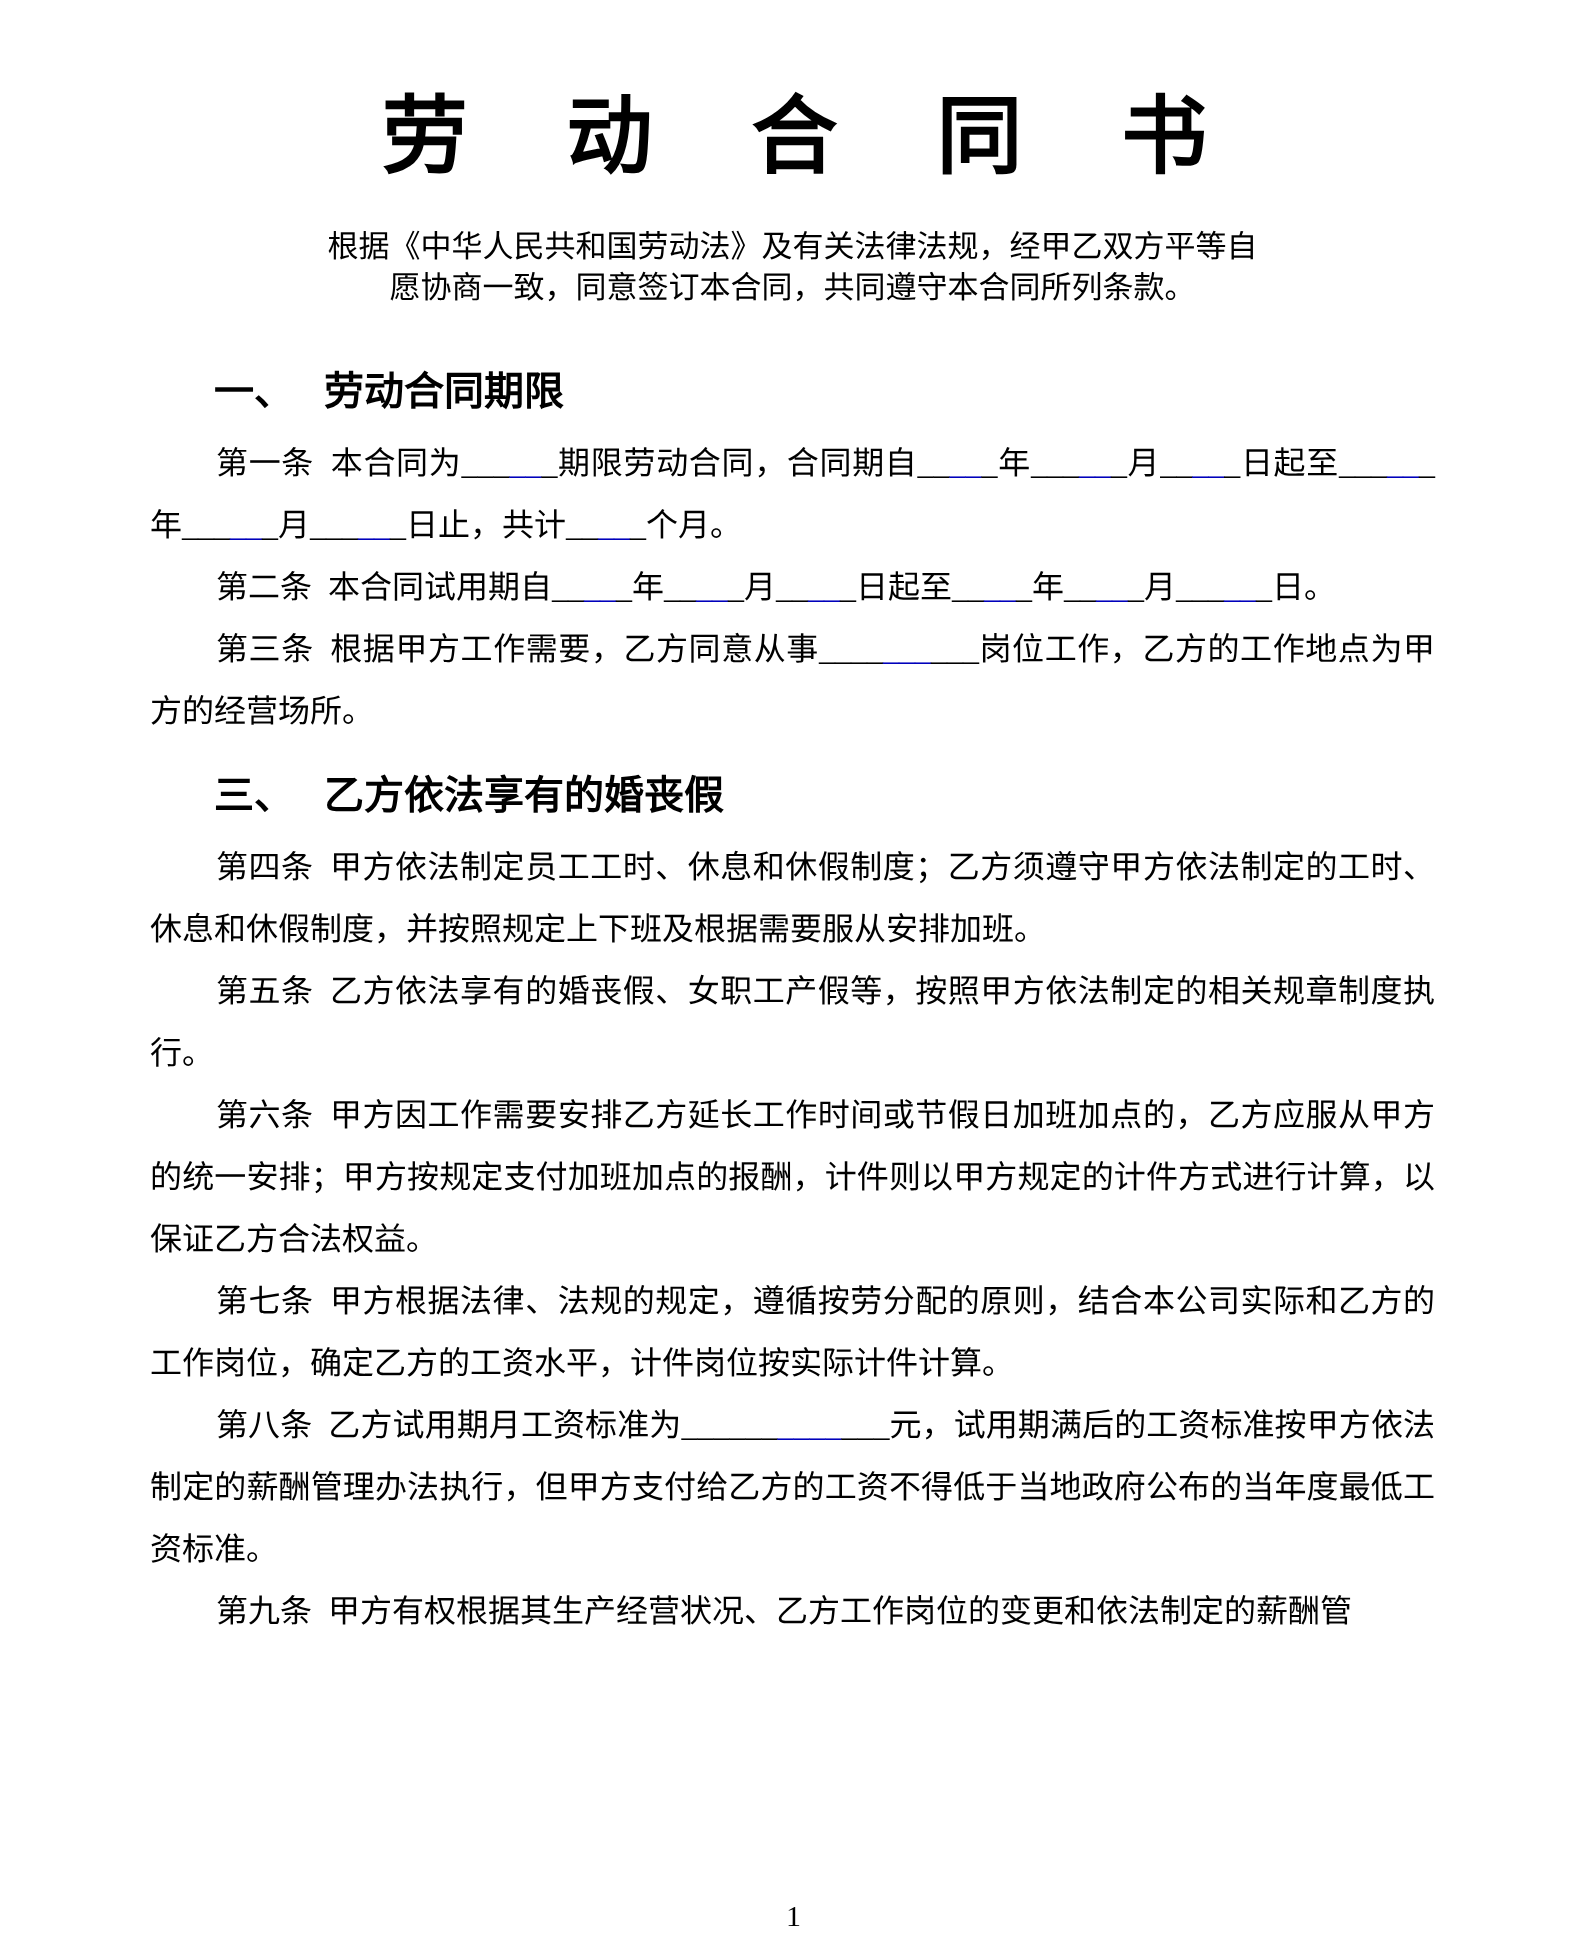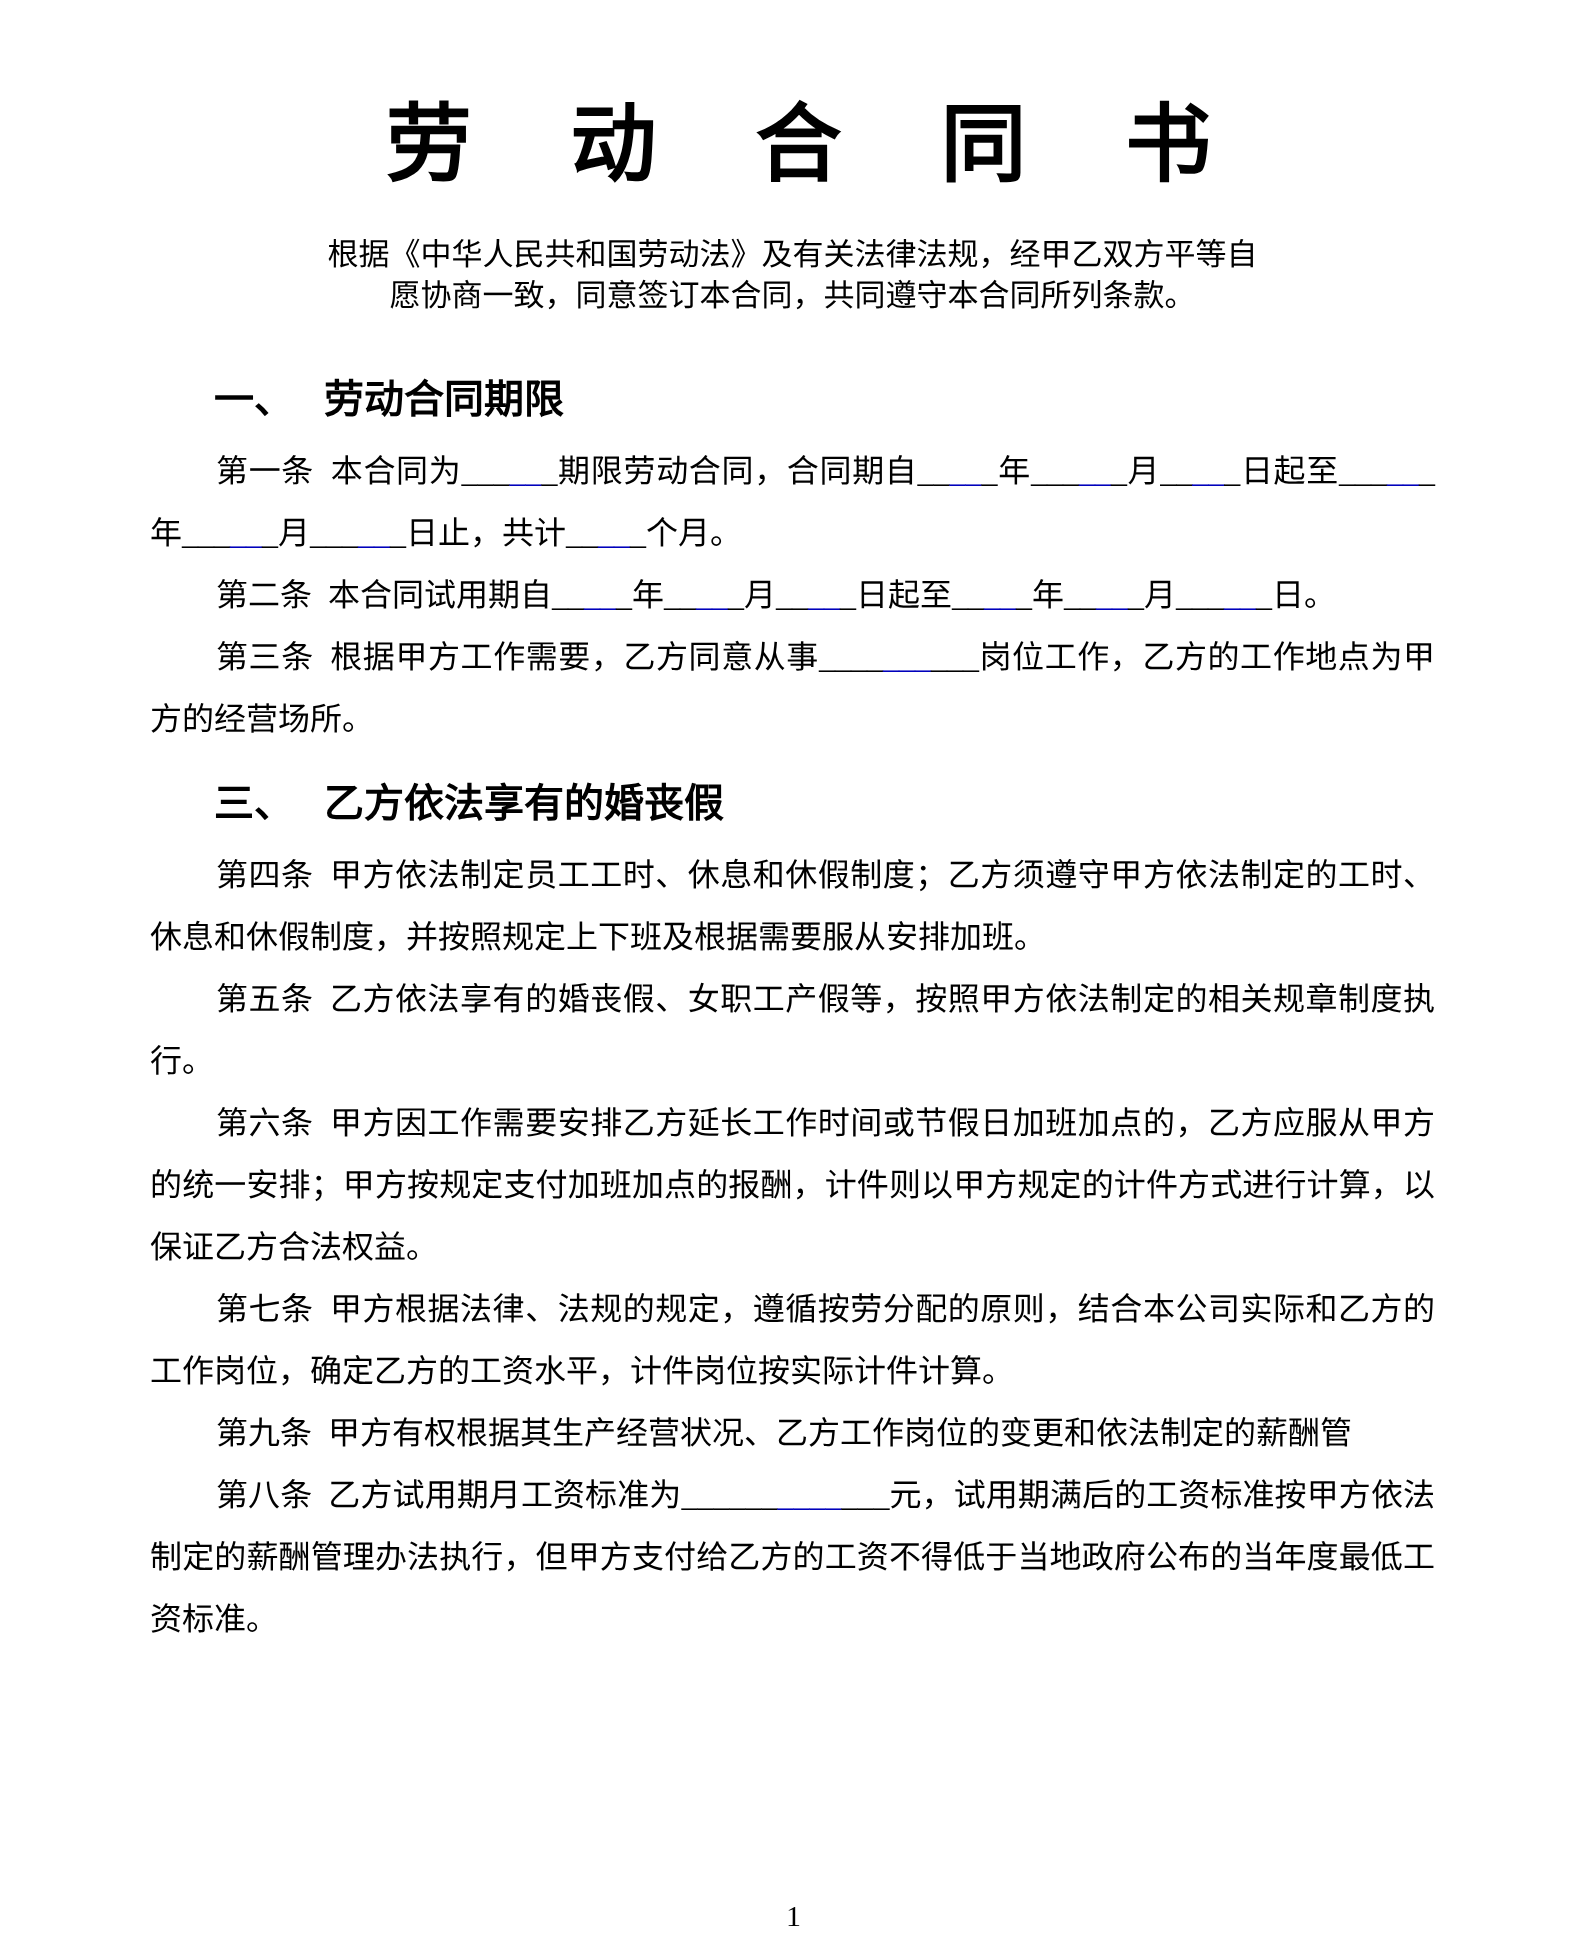--- a/index.html
+++ b/index.html
@@ -6,21 +6,21 @@
   .doc {
     position:relative;
     width:1587px; height:1959px;
     background:#ffffff; color:#000000;
     font-family:"Liberation Serif","DejaVu Serif",serif;
     box-sizing:border-box;
     padding:88px 152px 0 150px;
     overflow:hidden;
   }
   .title {
-    margin:12px; text-align:center;
+    margin:4px; text-align:center;
     font-size:86px; font-weight:bold; line-height:1.05;
     letter-spacing:0.30em; word-spacing:0.30em;
     white-space:nowrap;
     margin-right:-0.30em; 
   }
   .intro {
     width:950px; margin:44px auto 60px;
     font-size:31px; line-height:41px;
     text-align:center;
     font-family:Liberation Serif, serif;
@@ -66,18 +66,18 @@
     <h2 class="heading">
       <span class="hnum">三、</span><span>乙方依法享有的婚丧假</span>
     </h2>
     <p class="clause">第四条 甲方依法制定员工工时、休息和休假制度；乙方须遵守甲方依法制定的工时、休息和休假制度，并按照规定上下班及根据需要服从安排加班。</p>
     <p class="clause">第五条 乙方依法享有的婚丧假、女职工产假等，按照甲方依法制定的相关规章制度执行。</p>
     <p class="clause">第六条 甲方因工作需要安排乙方延长工作时间或节假日加班加点的，乙方应服从甲方的统一安排；甲方按规定支付加班加点的报酬，计件则以甲方规定的计件方式进行计算，以保证乙方合法权益。</p>
   </section>
 
   <section>
     <p class="clause">第七条 甲方根据法律、法规的规定，遵循按劳分配的原则，结合本公司实际和乙方的工作岗位，确定乙方的工资水平，计件岗位按实际计件计算。</p>
+    <p class="clause">第八条 乙方试用期月工资标准为<span class="blank"><span>______</span><span class="blue">____</span><span>___</span></span>元，试用期满后的工资标准按甲方依法制定的薪酬管理办法执行，但甲方支付给乙方的工资不得低于当地政府公布的当年度最低工资标准。</p>
     <p class="clause">第九条 甲方有权根据其生产经营状况、乙方工作岗位的变更和依法制定的薪酬管</p>
-    <p class="clause">第八条 乙方试用期月工资标准为<span class="blank"><span>______</span><span class="blue">____</span><span>___</span></span>元，试用期满后的工资标准按甲方依法制定的薪酬管理办法执行，但甲方支付给乙方的工资不得低于当地政府公布的当年度最低工资标准。</p>
   </section>
 
   <div class="pageno">1</div>
 </div>
 
 </body></html>

